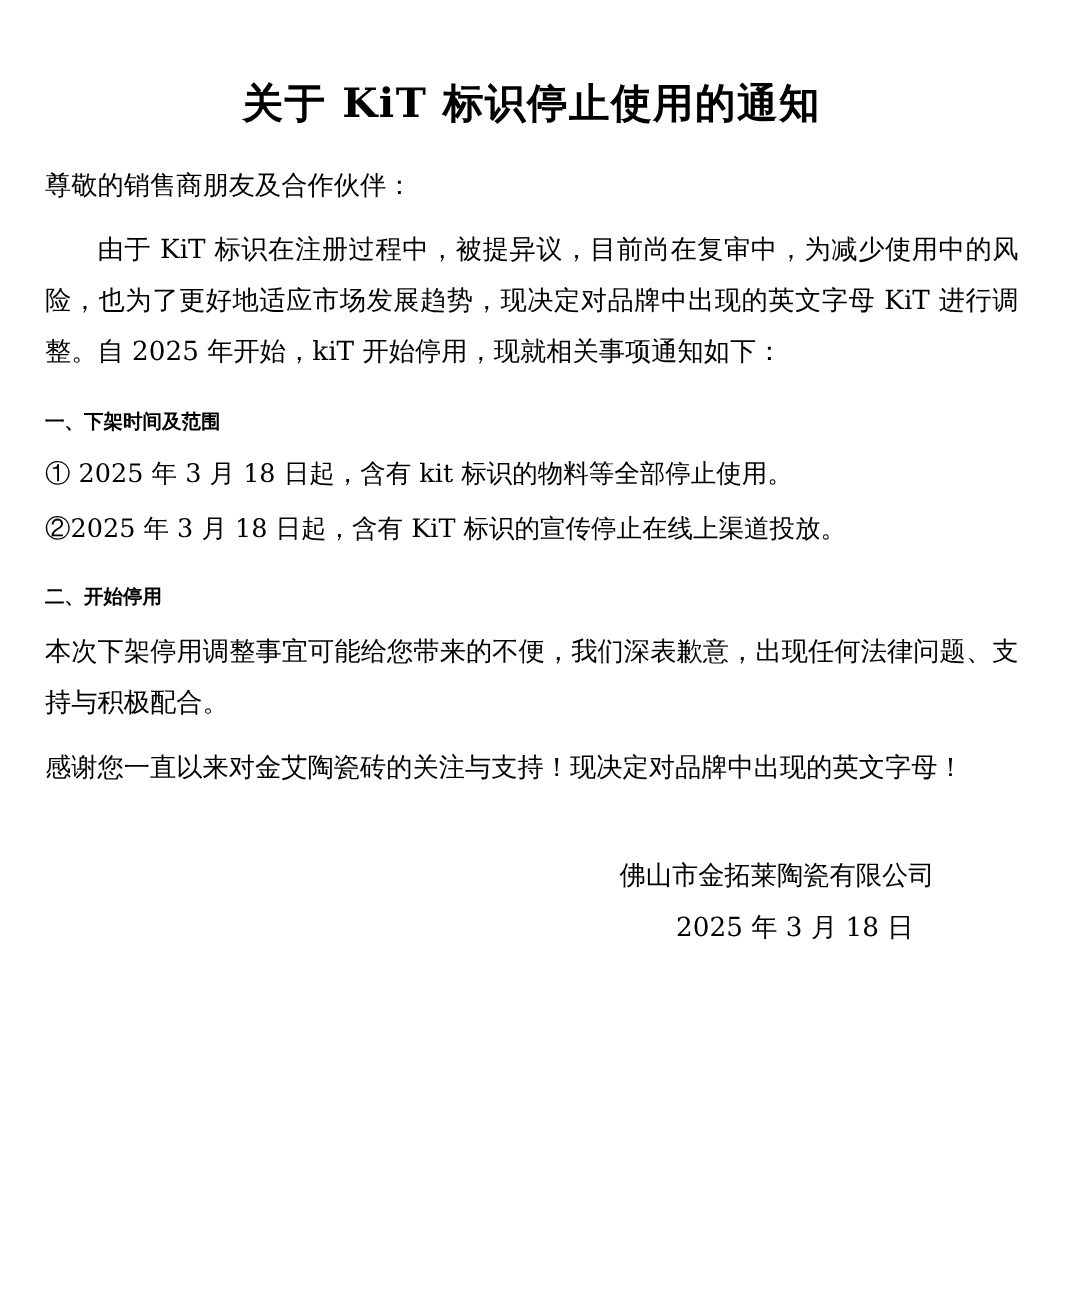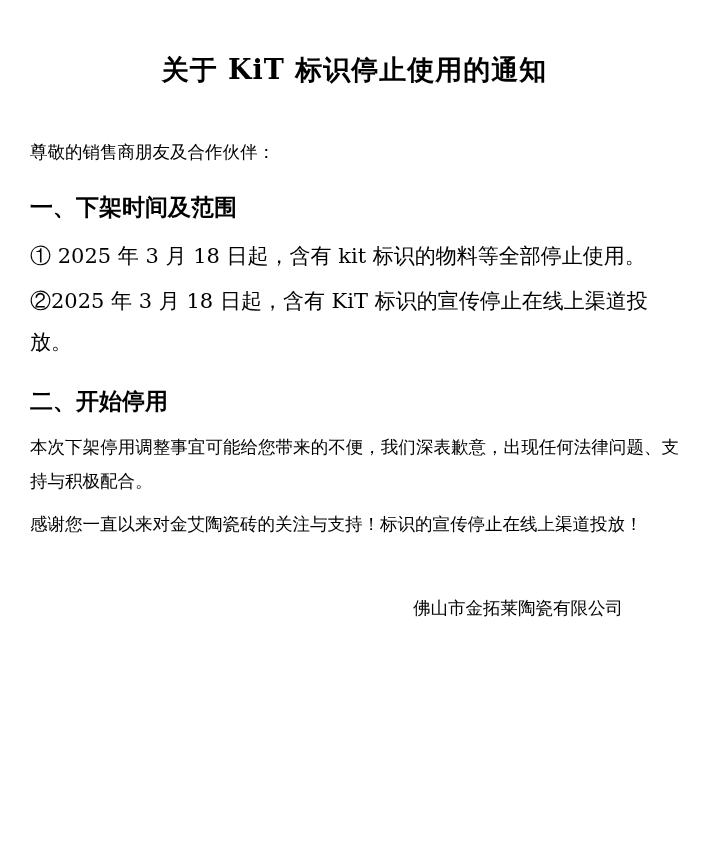--- a/index.html
+++ b/index.html
@@ -23,45 +23,45 @@
   }
   .doc-title {
     text-align: center;
     font-size: 27px;
     font-weight: bold;
     letter-spacing: 1px;
     margin: 14px 0 0 0;
     line-height: 1.3;
   }
   .body-block {
-    margin-top: 48px;
+    margin-top: 20px;
   }
   p.para {
     font-size: 17.5px;
     line-height: 1.95;
     margin: 0 0 9px 0;
     text-align: justify;
     text-justify: inter-ideograph;
   }
   p.indent {
     text-indent: 2em;
   }
   p.section-head {
-    font-size: 23px;
+    font-size: 13px;
     font-weight: bold;
     line-height: 1.95;
     margin: 16px 0 6px 0;
   }
   p.item {
-    font-size: 21px;
+    font-size: 17px;
     line-height: 1.95;
     margin: 0 0 4px 0;
   }
   .signature {
-    margin-top: 50px;
+    margin-top: 38px;
     text-align: right;
     padding-right: 56px;
   }
   .signature p {
     font-size: 17.5px;
     line-height: 2.0;
     margin: 0;
   }
   .sig-date {
     padding-right: 14px;
@@ -71,28 +71,30 @@
 <body>
 
 <div class="page">
 
   <h1 class="doc-title">关于 KiT 标识停止使用的通知</h1>
 
   <div class="body-block">
 
     <p class="para">尊敬的销售商朋友及合作伙伴：</p>
 
+    <p class="para indent">由于 KiT 标识在注册过程中，被提异议，目前尚在复审中，为减少使用中的风险，也为了更好地适应市场发展趋势，现决定对品牌中出现的英文字母 KiT 进行调整。自 2025 年开始，kiT 开始停用，现就相关事项通知如下：</p>
 
     <p class="section-head">一、下架时间及范围</p>
     <p class="item">① 2025 年 3 月 18 日起，含有 kit 标识的物料等全部停止使用。</p>
     <p class="item">②2025 年 3 月 18 日起，含有 KiT 标识的宣传停止在线上渠道投放。</p>
 
     <p class="section-head">二、开始停用</p>
     <p class="para">本次下架停用调整事宜可能给您带来的不便，我们深表歉意，出现任何法律问题、支持与积极配合。</p>
-    <p class="para">感谢您一直以来对金艾陶瓷砖的关注与支持！标识的宣传停止在线上渠道投放！</p>
+    <p class="para">感谢您一直以来对金艾陶瓷砖的关注与支持！现决定对品牌中出现的英文字母！</p>
 
   </div>
 
   <div class="signature">
     <p>佛山市金拓莱陶瓷有限公司</p>
+    <p class="sig-date">2025 年 3 月 18 日</p>
   </div>
 
 </div>
 
 </body></html>

